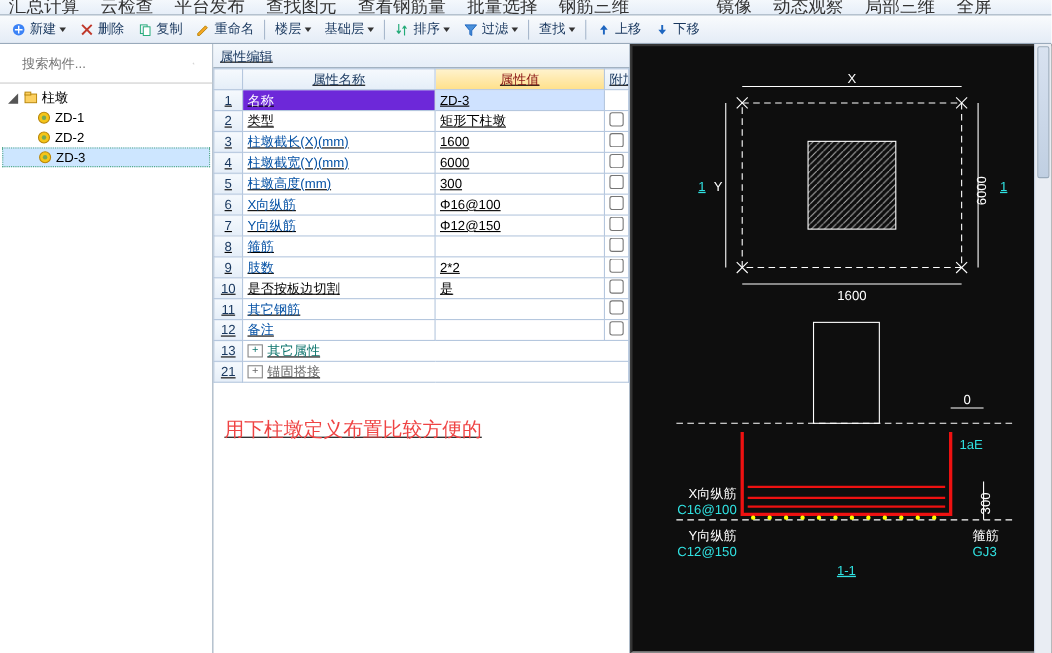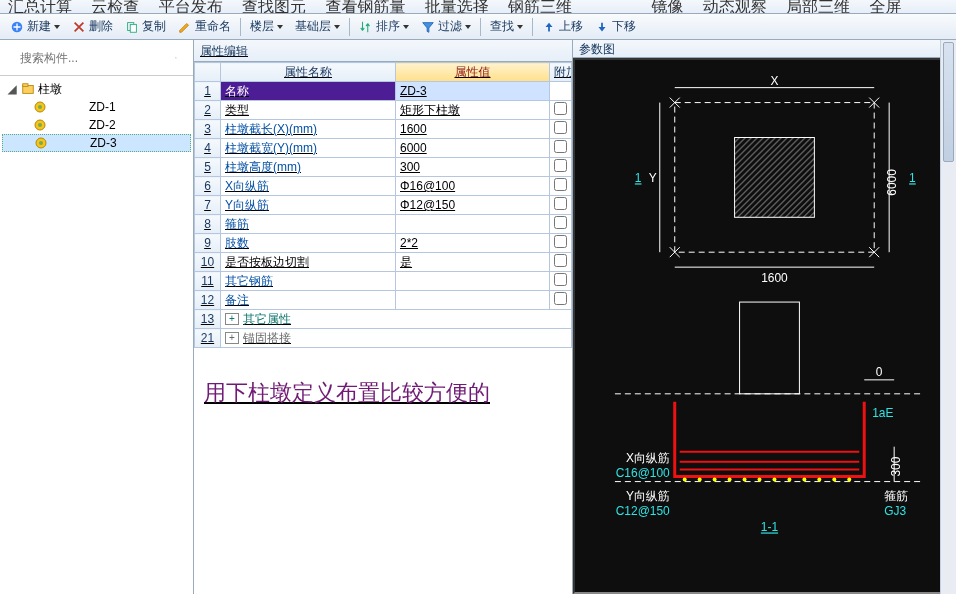--- a/index.html
+++ b/index.html
@@ -20,37 +20,37 @@
 .search-row { height: 36px; border-bottom:1px solid #ccc; display:flex; align-items:center; padding:0 16px; }
 .search-row input { flex:1; border:none; outline:none; font-size:12px; color:#888; padding-left:4px; }
 .search-row .mag { width:14px; height:14px; }
 .tree { padding: 4px 2px; }
 .tree-node { display:flex; align-items:center; height:18px; padding-left:4px; }
 .tree-node .tw { width:12px; text-align:center; color:#555; }
 .tree-node .folder-ico { width:14px; height:14px; margin:0 3px; }
 .tree-child { display:flex; align-items:center; height:18px; padding-left: 32px; }
 .tree-child .leaf-ico { width:12px; height:12px; margin-right:4px; }
 .tree-child.selected { background:#cde6ff; border:1px dotted #5a8; }
-.tree-child span { white-space:pre;margin-left:39px; }
+.tree-child span { white-space:pre; }
 
 .center { flex:1; display:flex; flex-direction:column; position:relative;text-decoration:underline; }
 .prop-tab { height:22px; background:linear-gradient(#f4f8fc,#e6eef8); border-bottom:1px solid #9ab; padding-left:6px; line-height:22px; font-weight:normal; color:#17365d; }
 
 .grid { border-collapse: collapse; table-layout: fixed; width: 100%; }
 .grid th, .grid td { border:1px solid #b5c7de; height:19px; padding:0 4px; overflow:hidden; white-space:nowrap; }
 .grid th { background:linear-gradient(#f5f9fd,#e5eef8); color:#17365d; font-weight:normal; text-align:center; }
 .grid th.val-header { background:linear-gradient(#fff2cc,#ffe08a); color:#8a1515; }
 .grid .rownum { text-align:center; background:linear-gradient(#f5f9fd,#e5eef8); color:#17365d; width:26px; }
 .grid .link { color:#0451a5; }
-.grid tr.sel td.name-cell { background:#4c1d95; color:#fff; }
+.grid tr.sel td.name-cell { background:#6d28d9; color:#fff; }
 .grid tr.sel td.val-cell { background:#cfe2ff; }
 .grid .check { width:22px; text-align:center; }
 .grid .expand { width:14px; height:12px; border:1px solid #888; display:inline-block; text-align:center; line-height:10px; font-size:10px; margin-right:4px; vertical-align:middle; }
 
-.note { color:#701a75; font-size:22px; padding: 30px 10px; }
+.note { color:#ef4444; font-size:18px; padding: 30px 10px; }
 
 .right-panel { width:384px; border-left:1px solid #9ab; display:flex; flex-direction:column; }
 .right-header { height:18px; background:linear-gradient(#f4f8fc,#e6eef8); padding:0 6px; line-height:18px; color:#17365d; border-bottom:1px solid #9ab; }
 .cad-view { flex:1; background:#0e0e0e; position:relative; border:2px inset #888; }
 .cad-view svg { position:absolute; inset:0; width:100%; height:100%; }
 
 .scroll-v { position:absolute; right:0; top:40px; bottom:0; width:16px; background:#e9edf3; border-left:1px solid #c4d0e0; }
 .scroll-v .thumb { position:absolute; left:2px; right:2px; top:2px; height:120px; background:linear-gradient(#d8e2f0,#c0cfe2); border:1px solid #9ab; border-radius:2px; }
 
 </style>
@@ -285,21 +285,20 @@
           <tr>
             <td class="rownum">21</td>
             <td colspan="3" style="color:#666"><span class="expand">+</span>锚固搭接</td>
           </tr>
         </tbody>
     </table>
     <div class="note">用下柱墩定义布置比较方便的</div>
   </div>
 
   <div class="right-panel">
-    <div class="right-header">参数图</div>
     <div class="cad-view">
       <svg viewBox="0 0 380 528">
 
         <g>
           <rect x="100" y="40" width="200" height="150" fill="none" stroke="#fff" stroke-dasharray="6 4"></rect>
 
           <defs>
               <pattern id="hatch" width="6" height="6" patternUnits="userSpaceOnUse">
                 <path d="M0 6L6 0" stroke="#aaa" stroke-width="1"></path>
               </pattern>

